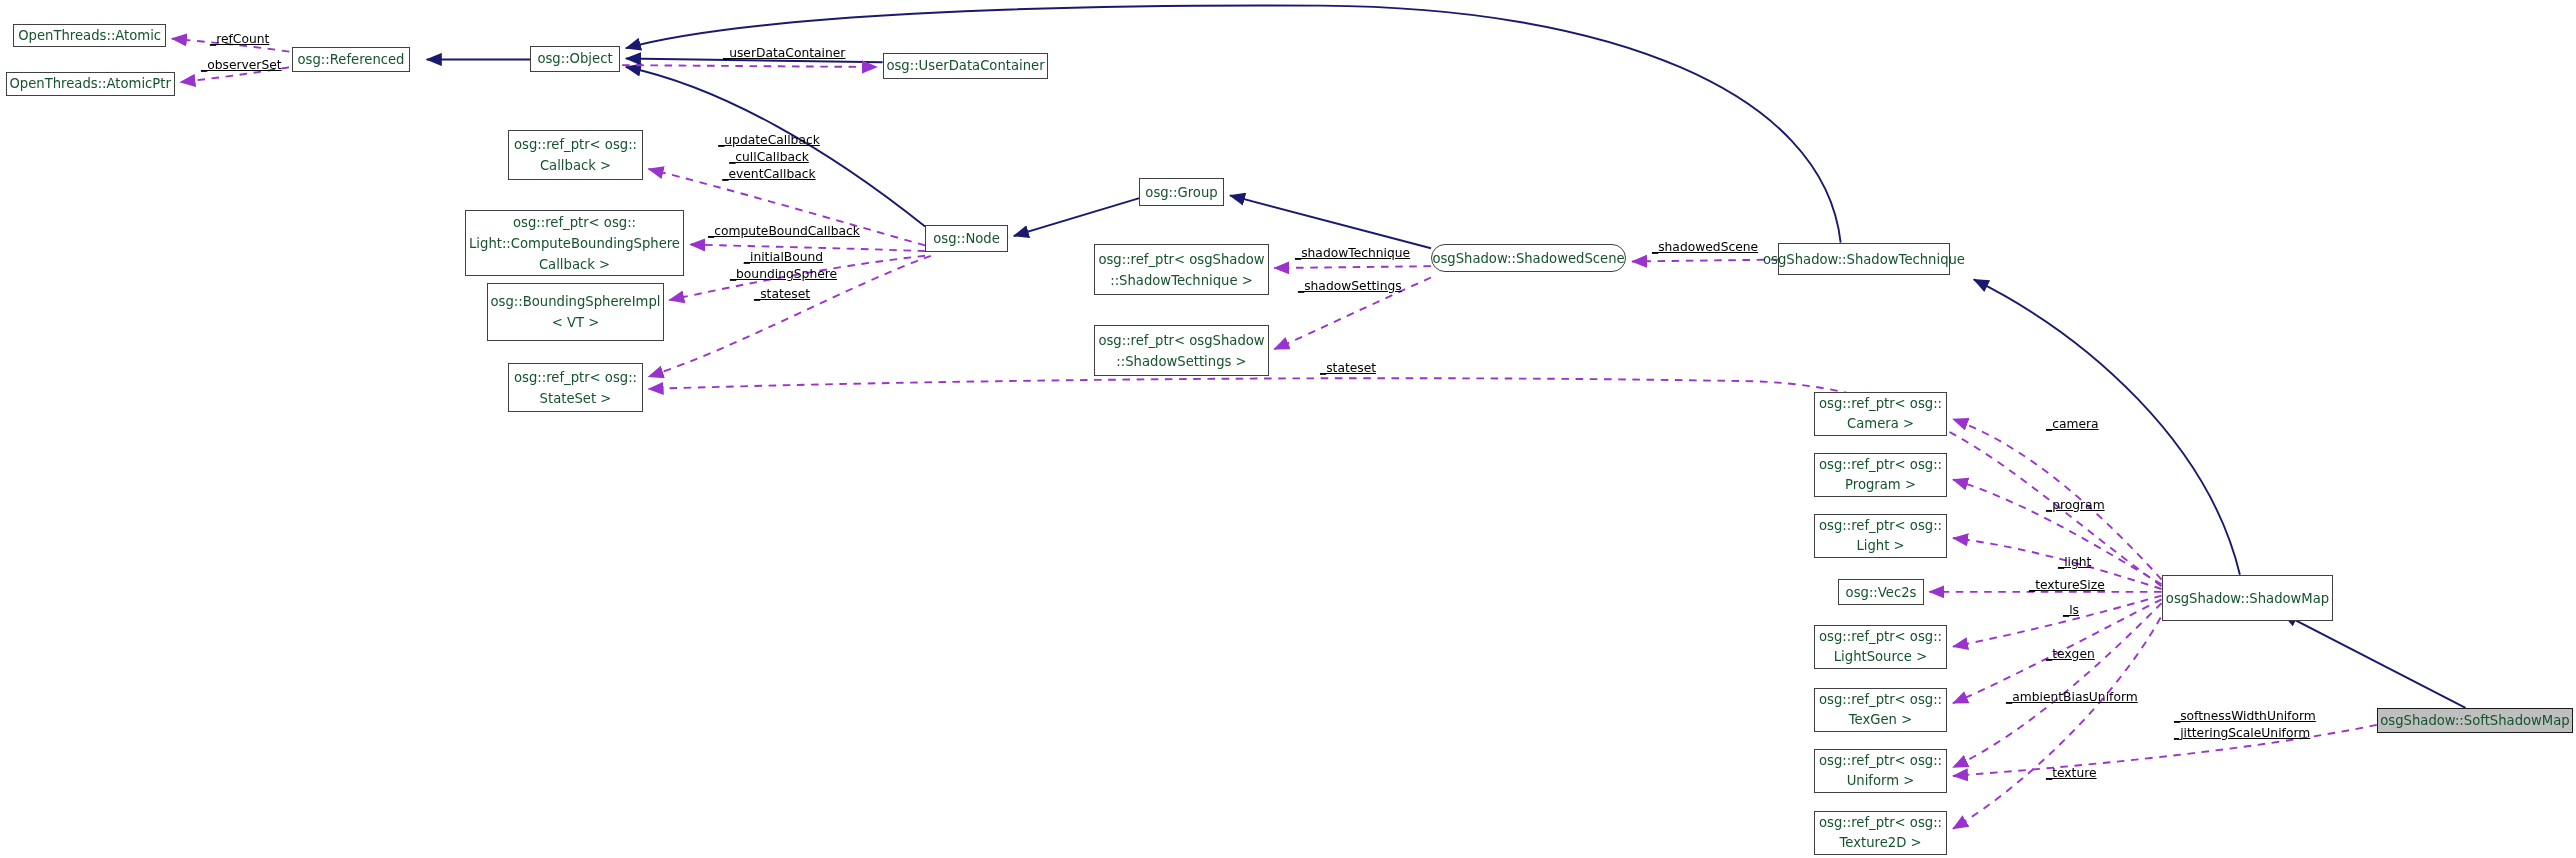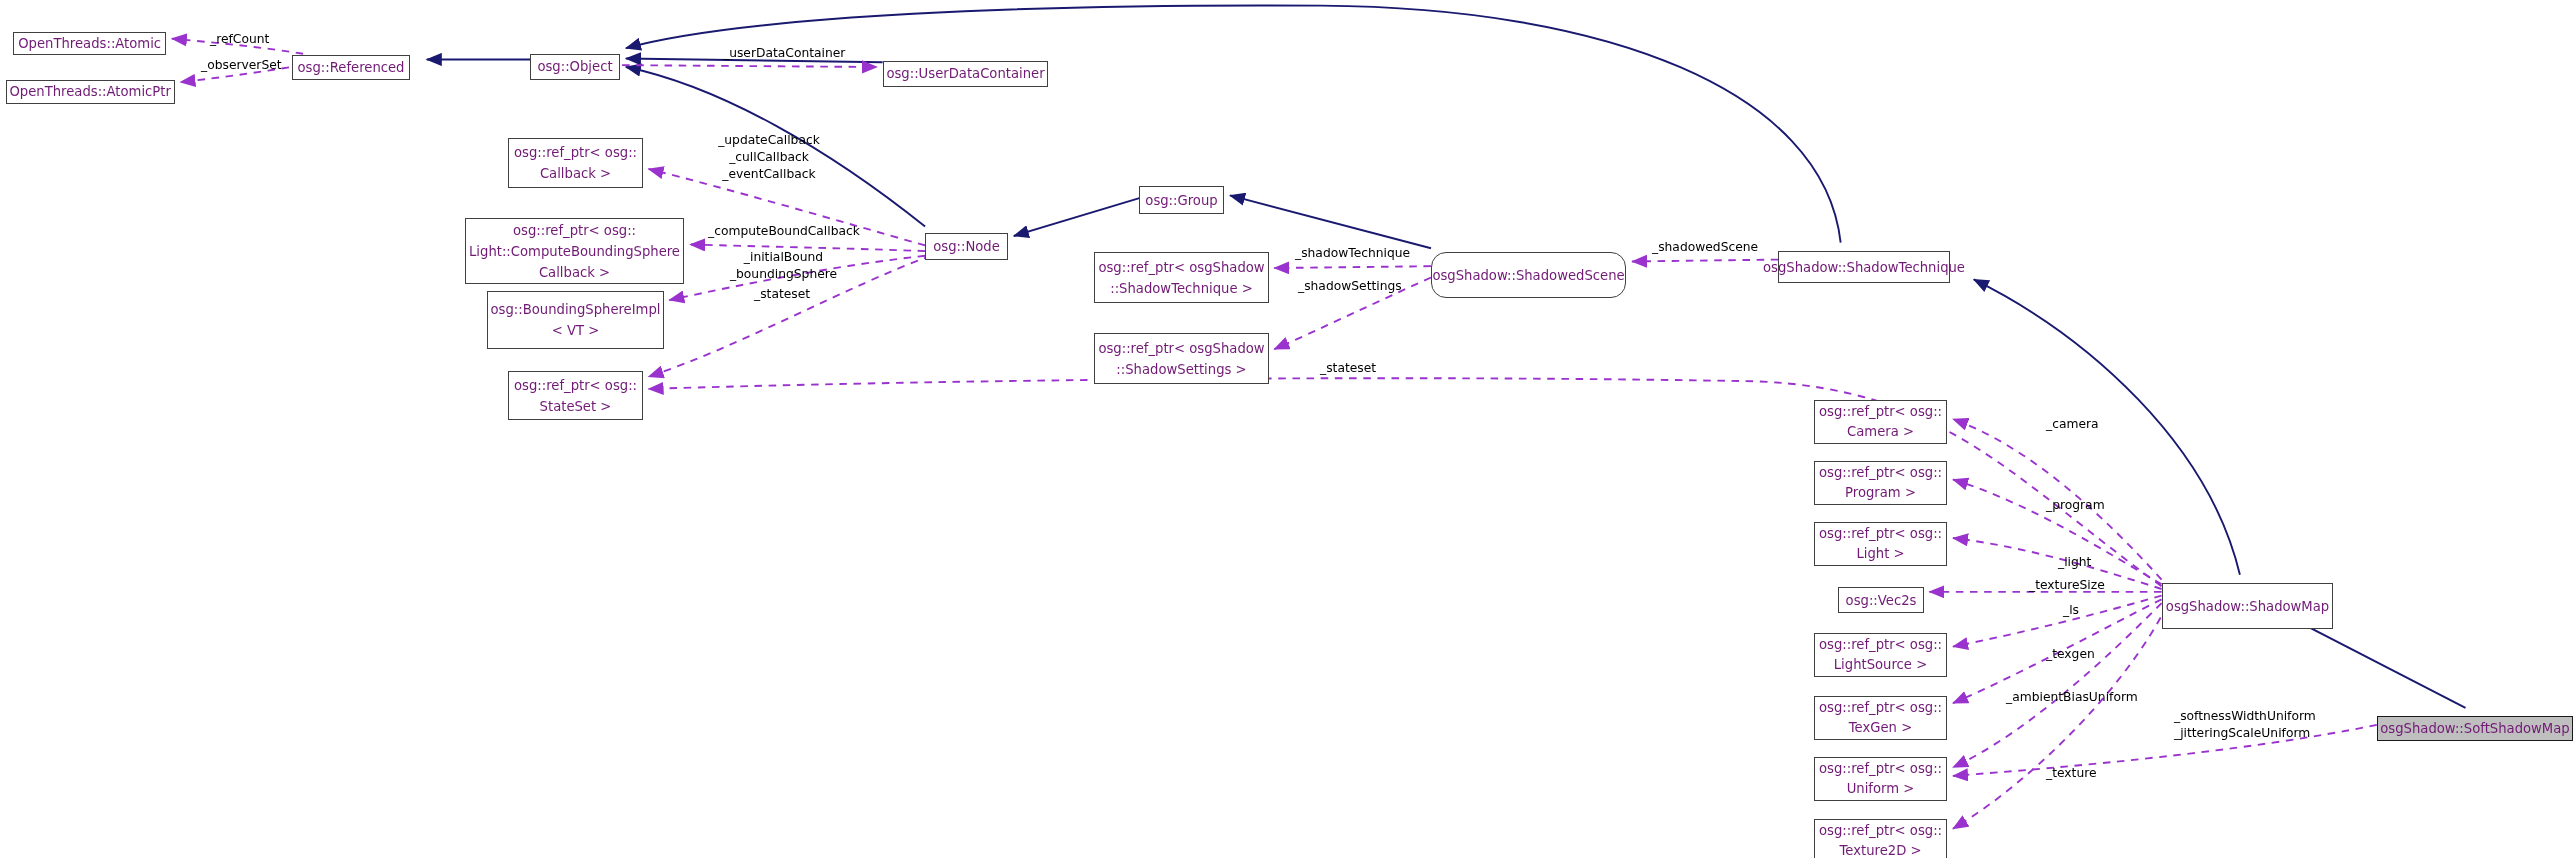--- a/index.html
+++ b/index.html
@@ -1,24 +1,24 @@
 <!DOCTYPE html>
 <html style="font-size:15px"><head>
 <meta charset="utf-8">
 <style>
   html,body{margin:0;padding:0;background:#ffffff;}
   #canvas{position:relative;width:2576px;height:858px;background:#ffffff;
           font-family:"DejaVu Sans","Liberation Sans",sans-serif;overflow:hidden;}
   #edges{position:absolute;left:0;top:0;width:2576px;height:858px;}
   .node{position:absolute;box-sizing:border-box;background:#ffffff;border:1.9px solid #404040;
         display:flex;flex-direction:column;align-items:center;justify-content:center;
-        font-size:13.2px;line-height:21px;color:#701a75;text-align:center;white-space:nowrap;z-index:2;margin-top:8px;}
+        font-size:13.2px;line-height:21px;color:#14532d;text-align:center;white-space:nowrap;z-index:2;}
   .node.small{line-height:20px;}
   .node.hl{background:#bfbfbf;border:1.9px solid #1a1a1a;}
-  .elabel{position:absolute;font-size:12.3px;line-height:17px;color:#000;white-space:nowrap;z-index:3;}
+  .elabel{position:absolute;font-size:12.3px;line-height:17px;color:#000;white-space:nowrap;z-index:3;text-decoration:underline;}
   .elabel.center{text-align:center;}
   .edge{fill:none;stroke-width:2px;}
   .inherit{stroke:#191970;}
   .usage{stroke:#9a32cd;stroke-dasharray:8 7;}
 </style>
 </head>
 <body>
 
 <div id="canvas">
 
@@ -103,21 +103,21 @@
       <span>osg::Group</span>
     </div>
   <div class="node" style="left:1094px;top:244px;width:175px;height:51px;">
     <span>osg::ref_ptr&lt; osgShadow</span>
     <span>::ShadowTechnique &gt;</span>
   </div>
   <div class="node" style="left:1094px;top:325px;width:175px;height:51px;">
     <span>osg::ref_ptr&lt; osgShadow</span>
     <span>::ShadowSettings &gt;</span>
   </div>
-  <div class="node" style="left:1431px;top:244px;width:195px;height:46px;border-radius:15px;">
+  <div class="node" style="left:1431px;top:244px;width:195px;height:28px;border-radius:15px;">
       <span>osgShadow::ShadowedScene</span>
     </div>
   <div class="node" style="left:1778px;top:243px;width:172px;height:32px;">
       <span>osgShadow::ShadowTechnique</span>
     </div>
 
   <div class="node small" style="left:1814px;top:392px;width:133px;height:44px;">
     <span>osg::ref_ptr&lt; osg::</span>
     <span>Camera &gt;</span>
   </div>

